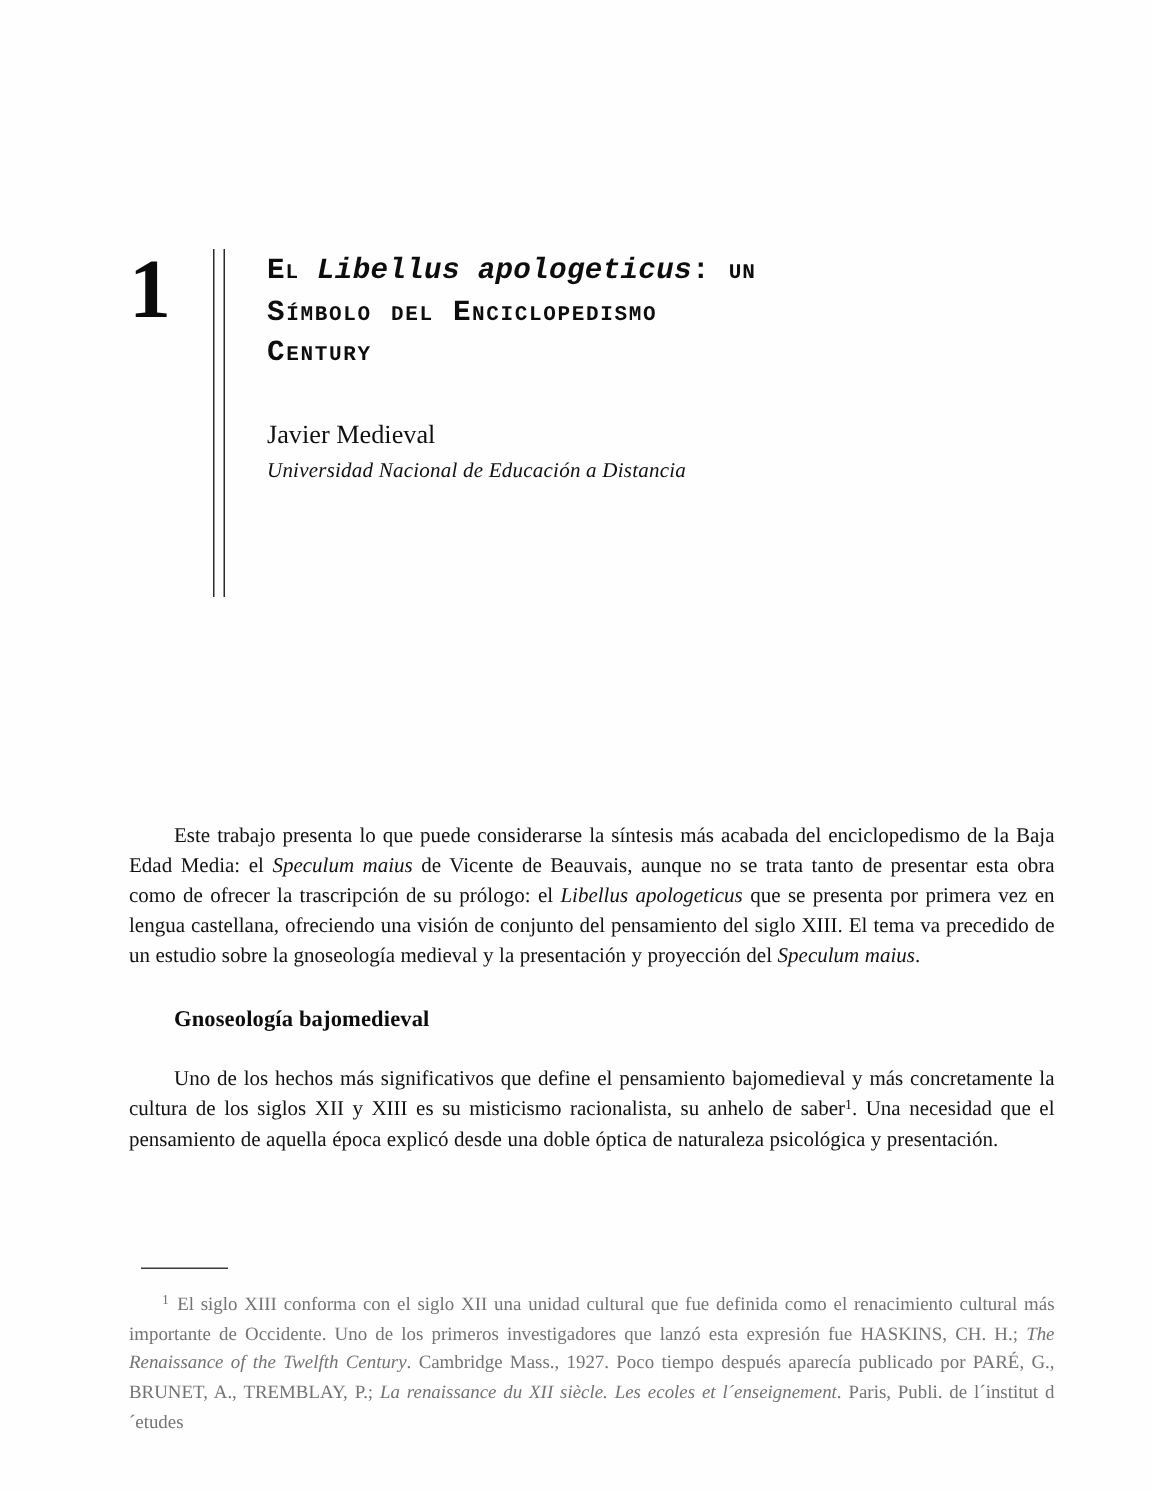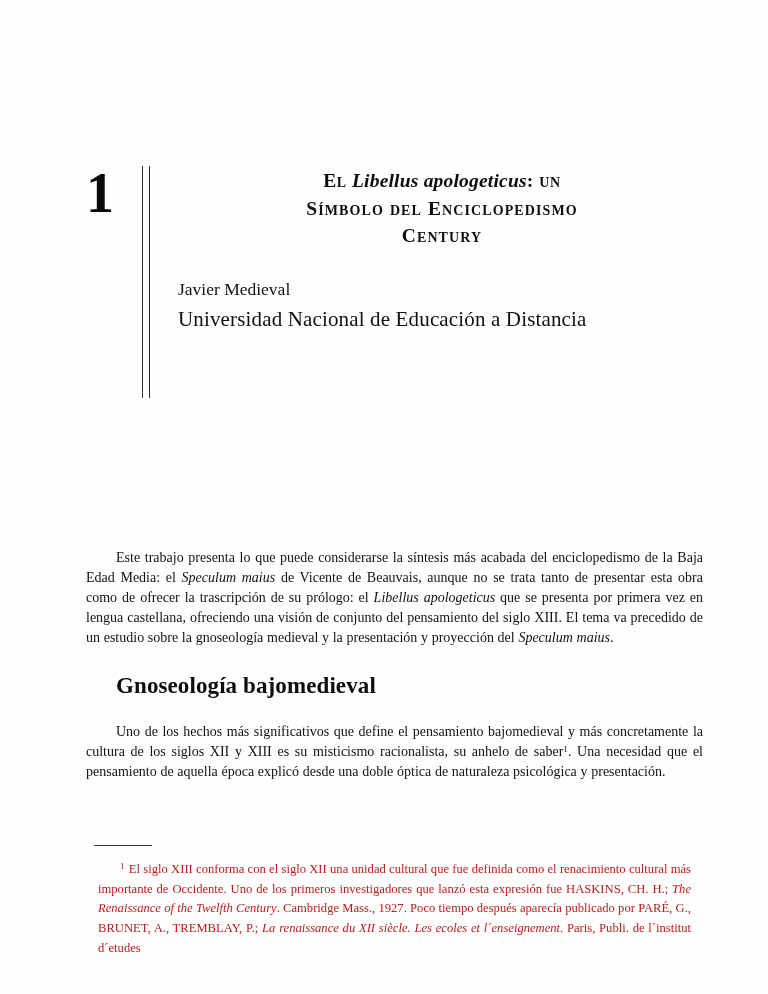--- a/index.html
+++ b/index.html
@@ -66,28 +66,27 @@
   }
   .rules::before { left: 0px; }
   .rules::after  { left: 7px; }
 
   .head-text {
     flex: 1 1 auto;
     padding-top: 1px;
   }
 
   .chapter-title {
-    font-family: Liberation Serif, serif;
+    font-family: Liberation Mono, monospace;
     font-weight: 700;
     font-size: 19.5px;
     line-height: 1.42;
     letter-spacing: 0.3px;
     margin: 0;
     color: #0d0d0d;
-    text-align: center;
   }
   .chapter-title .sc {
     font-variant: small-caps;
     text-transform: lowercase;
     letter-spacing: 0.6px;
   }
   .chapter-title .sc-first {
     font-variant: small-caps;
     letter-spacing: 0.6px;
   }
@@ -102,21 +101,22 @@
   }
 
   .author {
     margin: 26px 0 0 0;
     font-size: 17.5px;
     line-height: 1.5;
     color: #101010;
   }
   .affiliation {
     margin: 2px 0 0 0;
-    font-size: 21px;
+    font-size: 14px;
+    font-style: italic;
     line-height: 1.5;
     color: #101010;
     letter-spacing: 0.15px;
   }
 
   
   .body-col {
     position: absolute;
     left: 86px;
     top: 548px;
@@ -130,21 +130,21 @@
     text-align: justify;
     text-indent: 30px;
     color: #121212;
     hyphens: manual;
     word-spacing: 0.2px;
   }
   p.body i { font-style: italic; }
 
   h2.section {
     margin: 22px 0 0 0;
-    font-size: 23px;
+    font-size: 15px;
     font-weight: 700;
     line-height: 1.4;
     text-indent: 30px;
     color: #0d0d0d;
     letter-spacing: 0.1px;
   }
 
   p.body.second { margin-top: 19px; }
 
   sup.fn-ref {
@@ -160,26 +160,26 @@
     top: 845px;
     width: 617px;
   }
   .footnote-rule {
     width: 58px;
     height: 1px;
     background: #3a3a3a;
     margin: 0 0 14px 8px;
   }
   p.footnote {
-    margin: 12px;
+    margin: 0;
     font-size: 12.6px;
     line-height: 1.56;
     text-align: justify;
     text-indent: 22px;
-    color: #b91c1c;
+    color: #737373;
     word-spacing: 0.1px;
   }
   p.footnote i { font-style: italic; }
   sup.fn-num {
     font-size: 0.72em;
     vertical-align: 0.45em;
     line-height: 0;
     padding-right: 1px;
   }
 </style>

